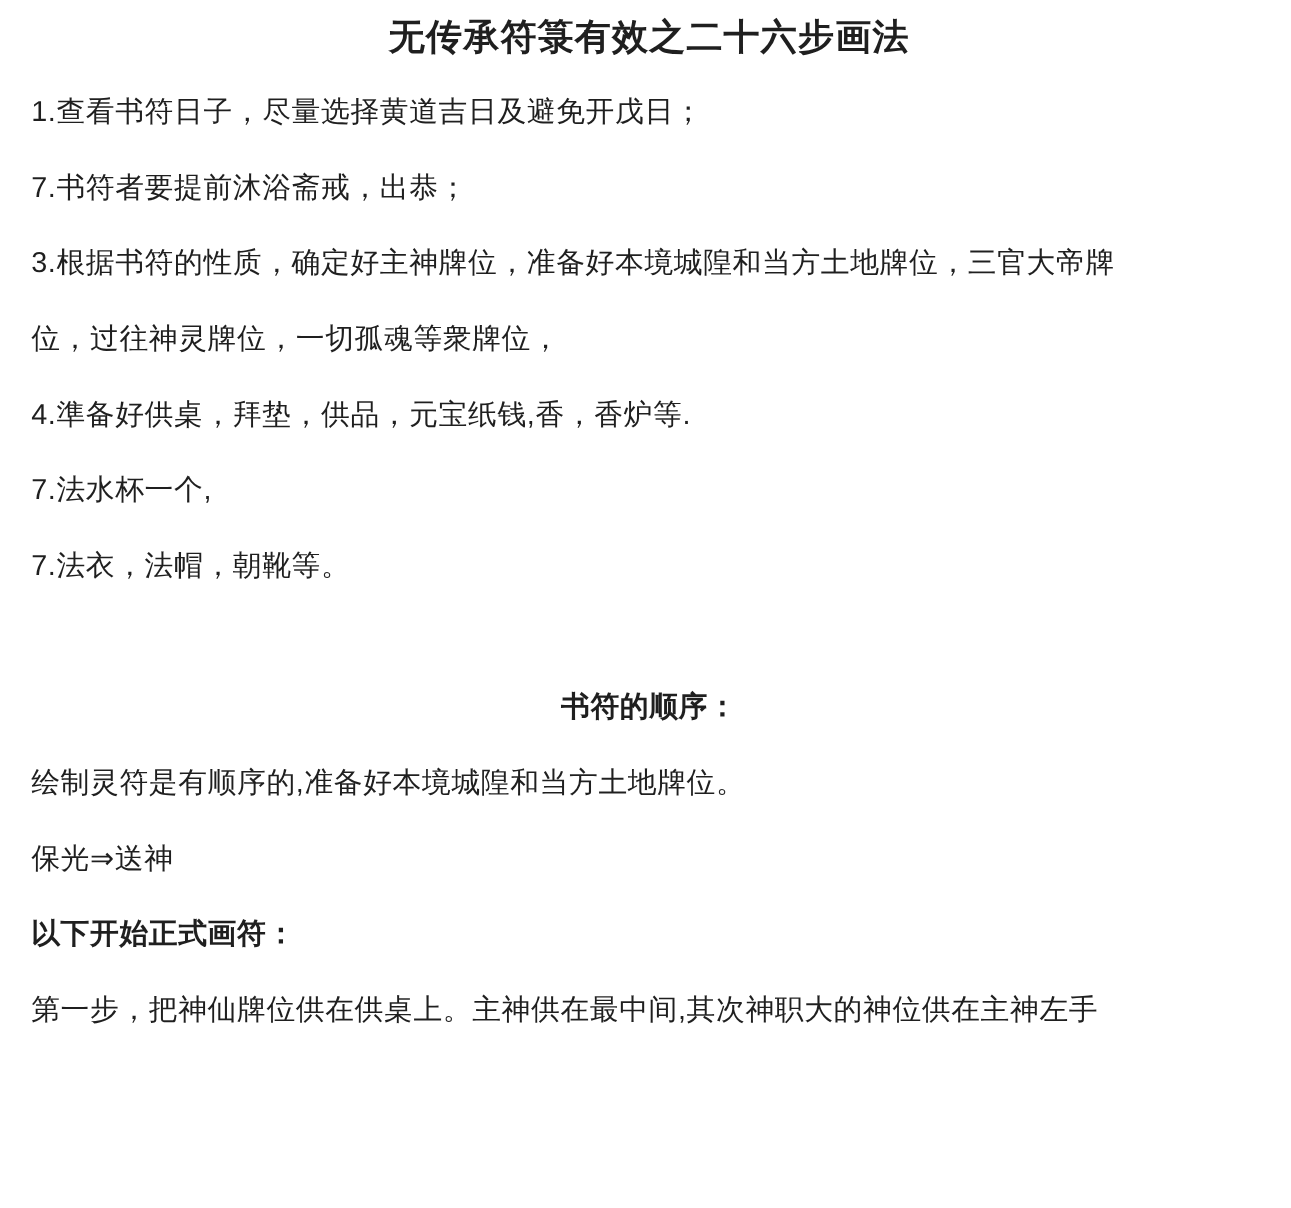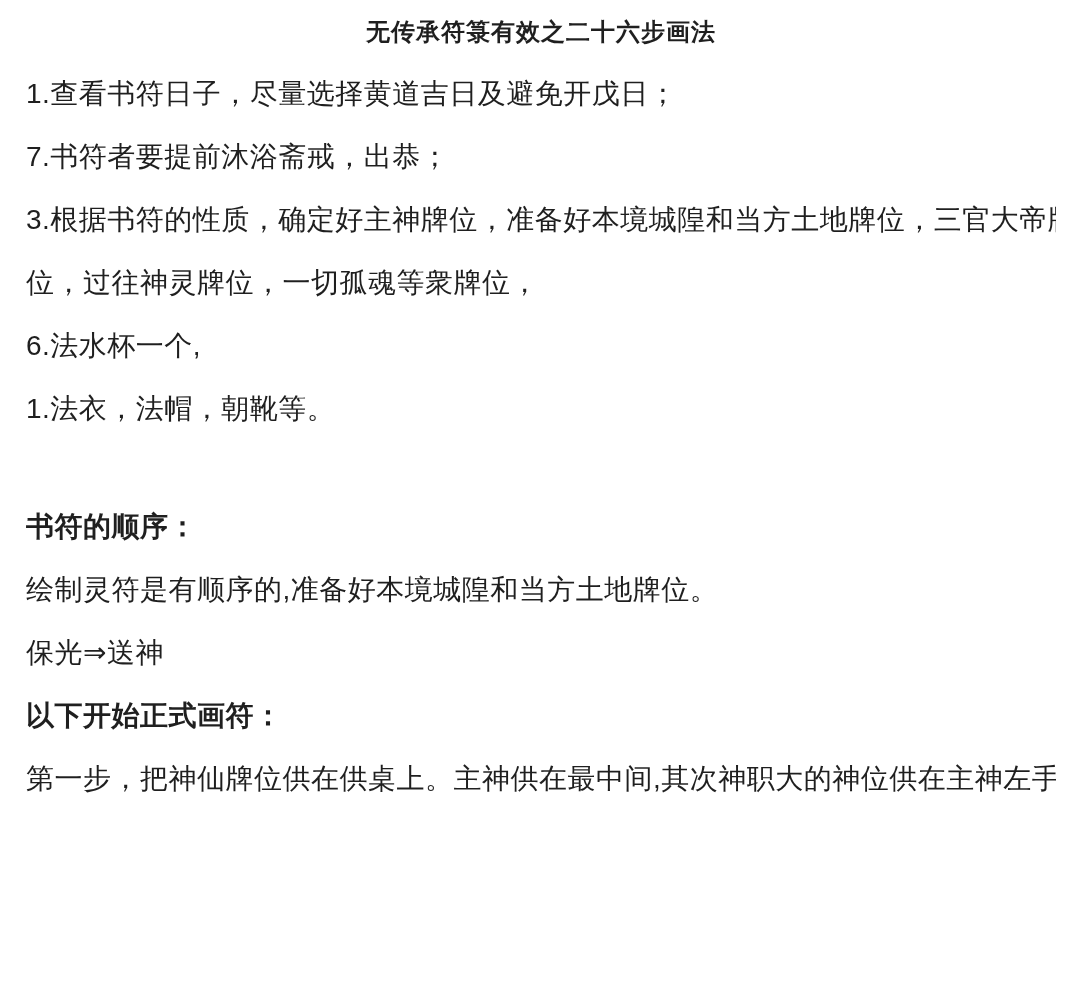--- a/index.html
+++ b/index.html
@@ -14,59 +14,61 @@
     font-family: "Liberation Sans", "DejaVu Sans", sans-serif;
     color: #1f1f1f;
     -webkit-font-smoothing: antialiased;
   }
   .doc {
     padding: 10px 20px 0 26px;
   }
   .title {
     margin: 0 0 8px 0;
     text-align: center;
-    font-size: 24px;
+    font-size: 30px;
     font-weight: 700;
     line-height: 44px;
     letter-spacing: 1px;
   }
   .line {
-    font-size: 28px;
+    font-size: 24px;
     line-height: 63px;
     white-space: nowrap;
     overflow: hidden;
     letter-spacing: 0.5px;
   }
   .heading {
     font-weight: 700;
   }
   .gap-before {
     margin-top: 55px;
+    text-align: center;
   }
 </style>
 </head>
 <body>
 
 <main class="doc">
 
   <h1 class="title">无传承符箓有效之二十六步画法</h1>
 
   <div class="line">1.查看书符日子，尽量选择黄道吉日及避免开戊日；</div>
 
   <div class="line">7.书符者要提前沐浴斋戒，出恭；</div>
 
   <div class="line">3.根据书符的性质，确定好主神牌位，准备好本境城隍和当方土地牌位，三官大帝牌</div>
 
   <div class="line">位，过往神灵牌位，一切孤魂等衆牌位，</div>
 
+  <div class="line">4.準备好供桌，拜垫，供品，元宝纸钱,香，香炉等.</div>
 
 
-  <div class="line">6.法水杯一个,</div>
+  <div class="line">7.法水杯一个,</div>
 
-  <div class="line">1.法衣，法帽，朝靴等。</div>
+  <div class="line">7.法衣，法帽，朝靴等。</div>
 
   <div class="line heading gap-before">书符的顺序：</div>
 
   <div class="line">绘制灵符是有顺序的,准备好本境城隍和当方土地牌位。</div>
 
 
   <div class="line">保光⇒送神</div>
 
   <div class="line heading">以下开始正式画符：</div>
 

